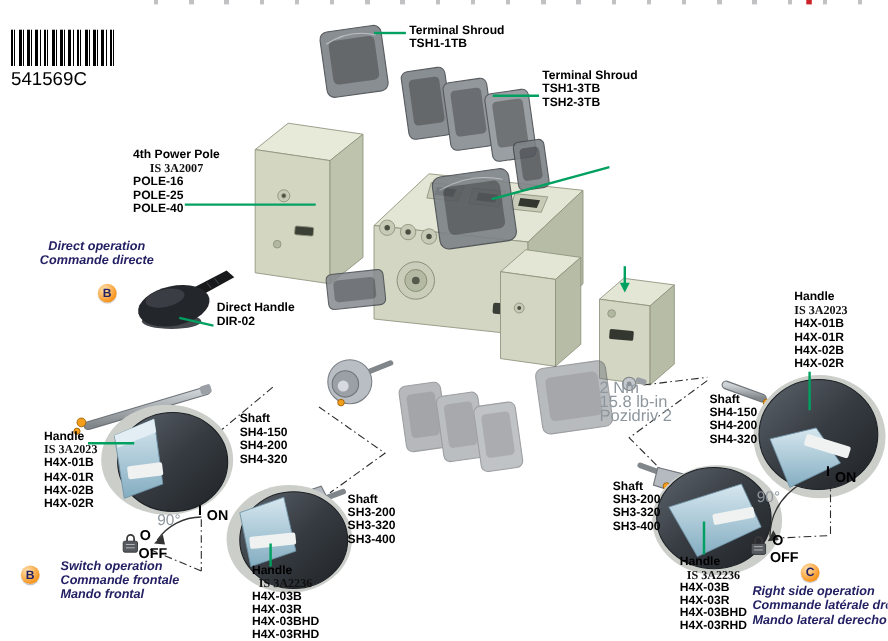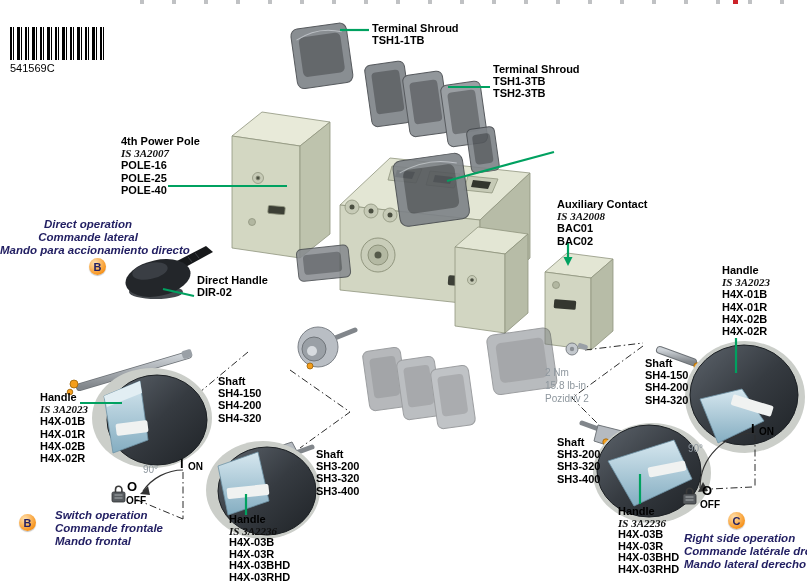--- a/index.html
+++ b/index.html
@@ -2,40 +2,40 @@
 <html><head>
 <meta charset="utf-8">
 <style>
   html,body{margin:0;padding:0;background:#fff;}
   .canvas{position:relative;width:807px;height:583px;background:#ffffff;overflow:hidden;
           font-family:"Liberation Sans",sans-serif;}
   svg.art{position:absolute;left:0;top:0;z-index:1;}
   .plabel{position:absolute;z-index:3;font-weight:bold;font-size:11px;line-height:12.2px;
           color:#000;white-space:nowrap;}
   .plabel.tight{line-height:11.5px;}
-  .plabel .std{font-family:"Liberation Serif",serif;font-style:italic;color:#101010;}
+  .plabel .std{font-family:"Liberation Serif",serif;color:#101010;text-align:center;}
   .oplabel{position:absolute;z-index:3;font-style:italic;font-weight:bold;font-size:11.5px;
            line-height:12.8px;color:#232063;white-space:nowrap;}
   .oplabel.ralign{text-align:center;}
-  .graylabel{position:absolute;z-index:3;font-size:10px;line-height:13px;color:#8e979e;white-space:nowrap;margin-top:20px;}
+  .graylabel{position:absolute;z-index:3;font-size:15px;line-height:13px;color:#8e979e;white-space:nowrap;}
   .badge{position:absolute;z-index:4;width:17px;height:17px;border-radius:50%;
          background:radial-gradient(circle at 35% 30%, #ffe0ae, #f7941d 72%, #e07a0e);
          color:#232063;font-weight:bold;font-size:11px;font-style:normal;
          display:flex;align-items:center;justify-content:center;box-shadow:0 1px 1px rgba(0,0,0,.25);}
   .barcode{position:absolute;z-index:3;left:10px;top:27px;width:96px;height:33px;
     background:repeating-linear-gradient(90deg,#000 0 2px,#fff 2px 3px,#000 3px 4px,#fff 4px 7px,
                #000 7px 10px,#fff 10px 11px,#000 11px 12px,#fff 12px 15px);}
-  .barcode-caption{position:absolute;z-index:3;left:10px;top:62px;font-size:11px;color:#000;}
+  .barcode-caption{position:absolute;z-index:3;left:10px;top:62px;font-size:17px;color:#000;}
   .crop-frag{position:absolute;z-index:2;left:140px;top:0;width:660px;height:4px;opacity:.55;
     background:repeating-linear-gradient(90deg,#8c8f93 0 4px,transparent 4px 32px);}
   .crop-frag-red{position:absolute;z-index:2;left:733px;top:0;width:5px;height:4px;background:#cc2229;}
   .sym{position:absolute;z-index:3;font-weight:bold;color:#000;white-space:nowrap;}
   .sym.big{font-size:13px;}
-  .sym.small{font-size:10px;}
-  .sym.angle{font-size:10px;color:#8e979e;font-weight:normal;}
+  .sym.small{font-size:13px;}
+  .sym.angle{font-size:14px;color:#8e979e;font-weight:normal;}
 </style>
 </head>
 <body>
 
 <div class="canvas">
 
   <div class="crop-frag"></div>
   <div class="crop-frag-red"></div>
 
   <div class="barcode"></div>
@@ -291,26 +291,20 @@
 
 
   <div class="plabel" style="left:121px;top:135px">
     <div>4th Power Pole</div>
     <div class="std">IS 3A2007</div>
     <div>POLE-16</div>
     <div>POLE-25</div>
     <div>POLE-40</div>
   </div>
 
-  <div class="plabel" style="left:557px;top:198px">
-    <div>Auxiliary Contact</div>
-    <div class="std">IS 3A2008</div>
-    <div>BAC01</div>
-    <div>BAC02</div>
-  </div>
 
   <div class="plabel" style="left:197px;top:274px">
     <div>Direct Handle</div>
     <div>DIR-02</div>
   </div>
 
   <div class="plabel" style="left:722px;top:264px">
     <div>Handle</div>
     <div class="std">IS 3A2023</div>
     <div>H4X-01B</div>
@@ -375,22 +369,21 @@
     <div>Handle</div>
     <div class="std">IS 3A2236</div>
     <div>H4X-03B</div>
     <div>H4X-03R</div>
     <div>H4X-03BHD</div>
     <div>H4X-03RHD</div>
   </div>
 
   <div class="oplabel ralign" style="left:0;top:218px;width:176px">
     <div>Direct operation</div>
-    <div>Commande lateral</div>
-    <div>Mando para accionamiento directo</div>
+    <div>Commande directe</div>
   </div>
   <div class="badge" style="left:89px;top:258px">B</div>
 
   <div class="oplabel" style="left:55px;top:509px">
     <div>Switch operation</div>
     <div>Commande frontale</div>
     <div>Mando frontal</div>
   </div>
   <div class="badge" style="left:19px;top:514px">B</div>
 

